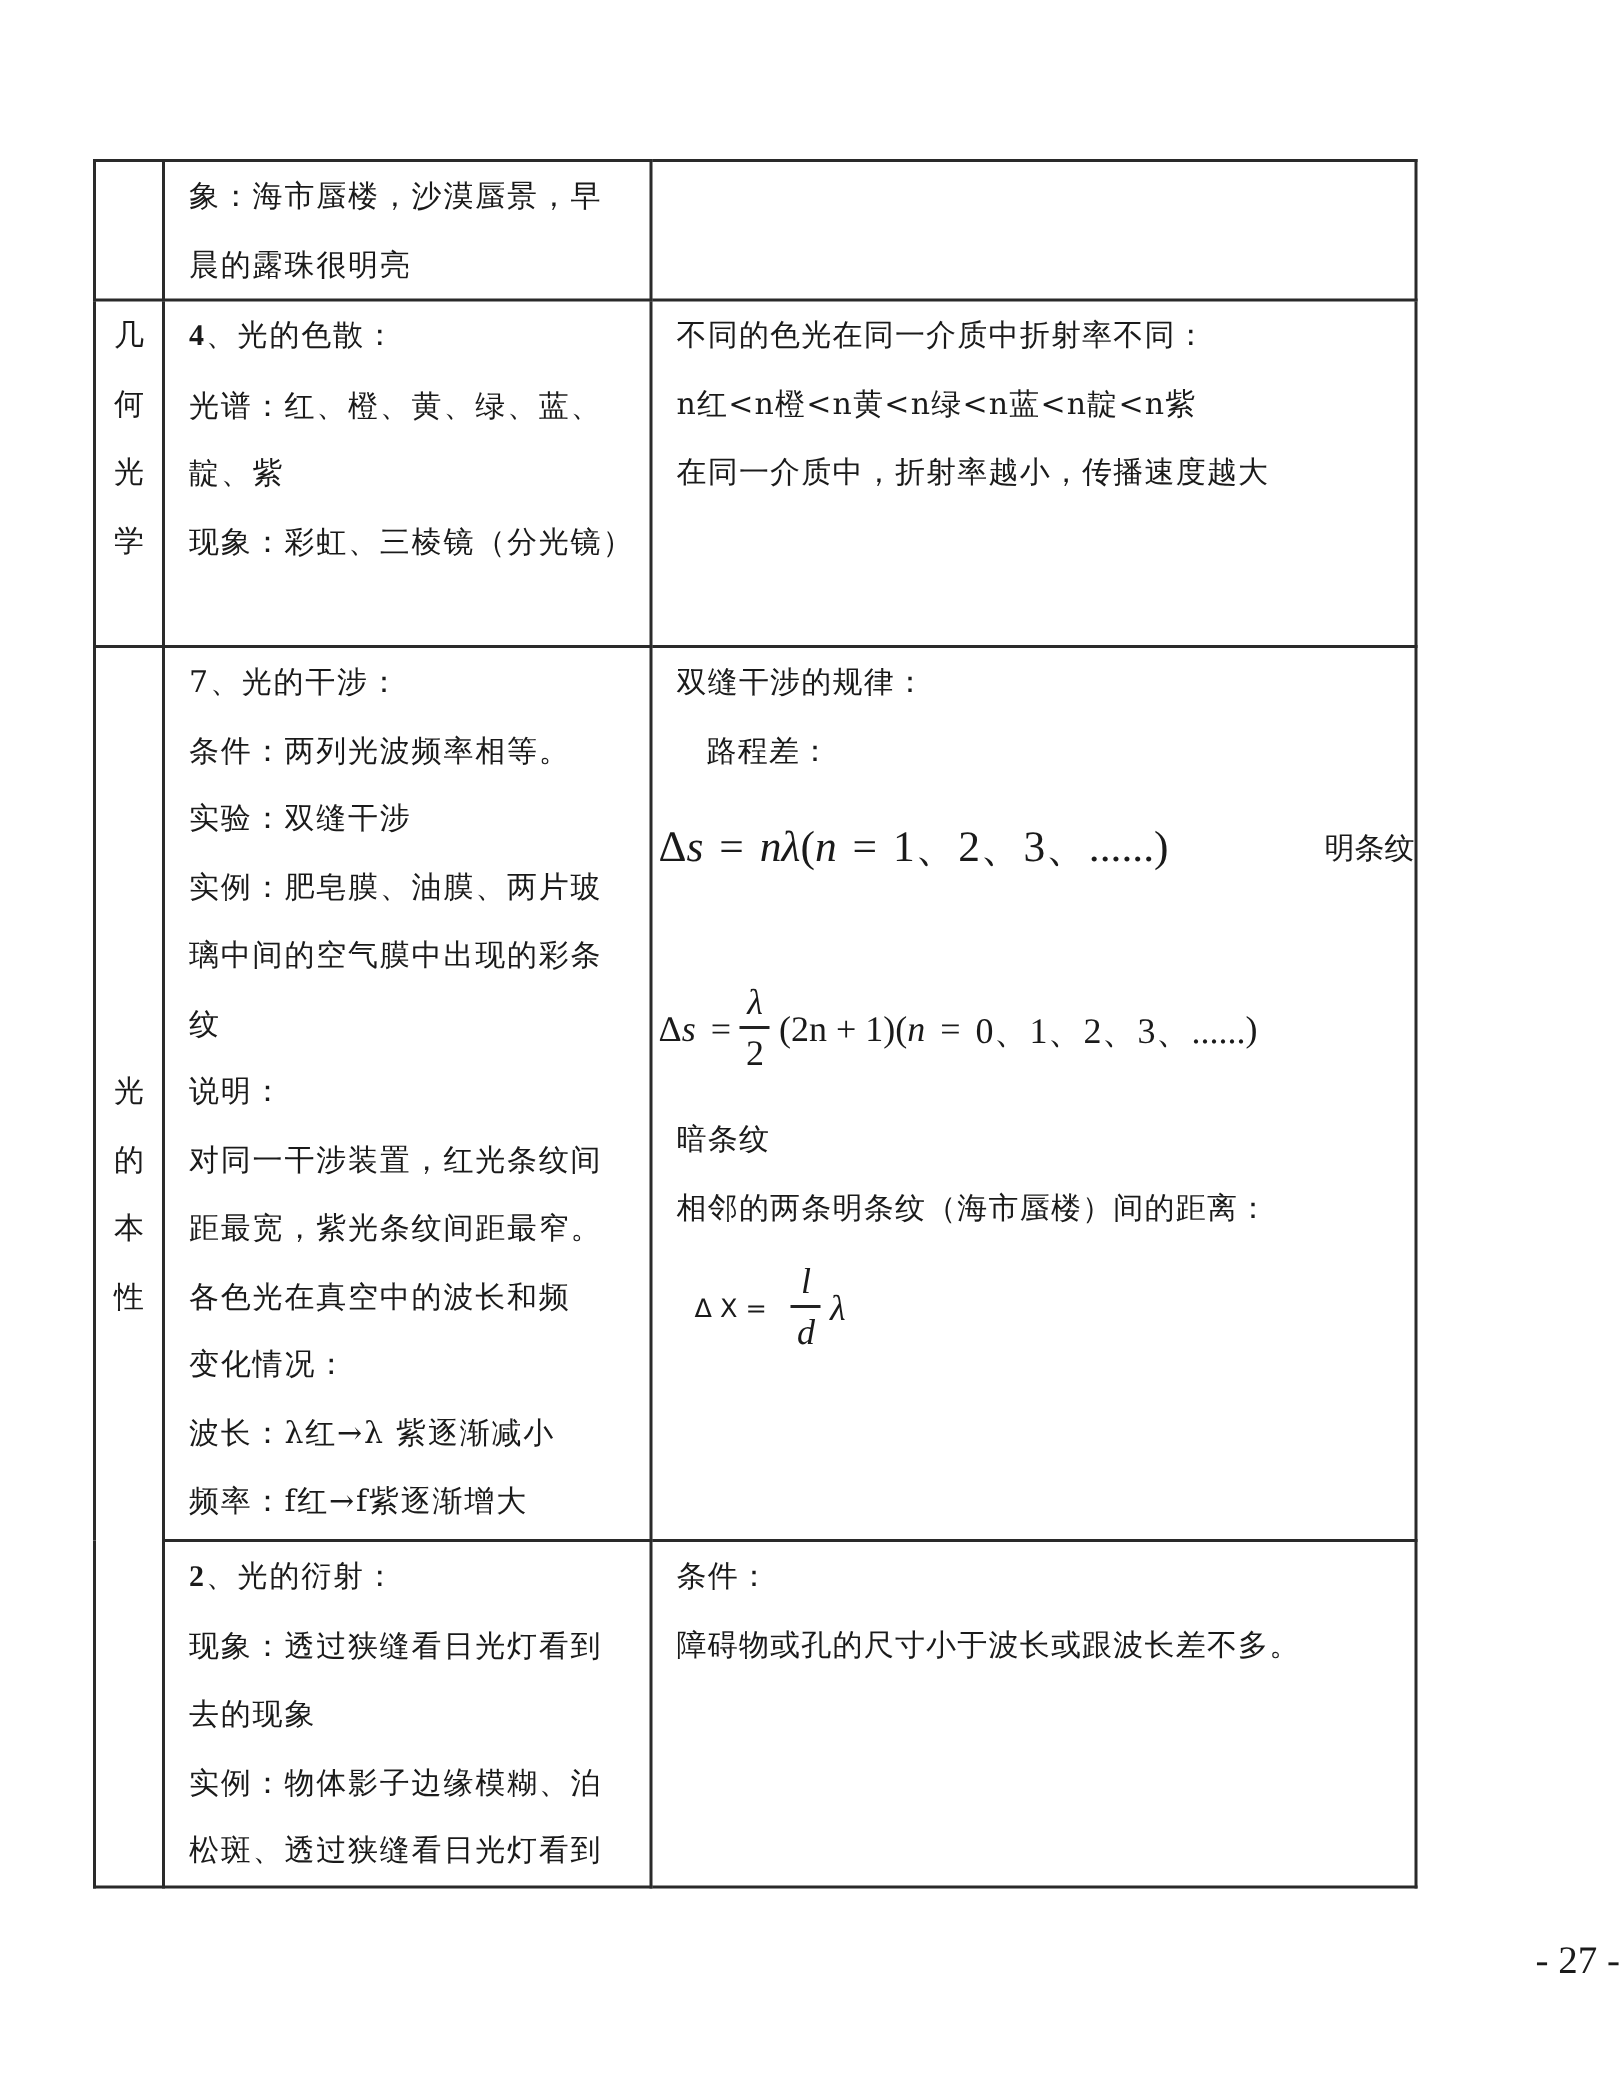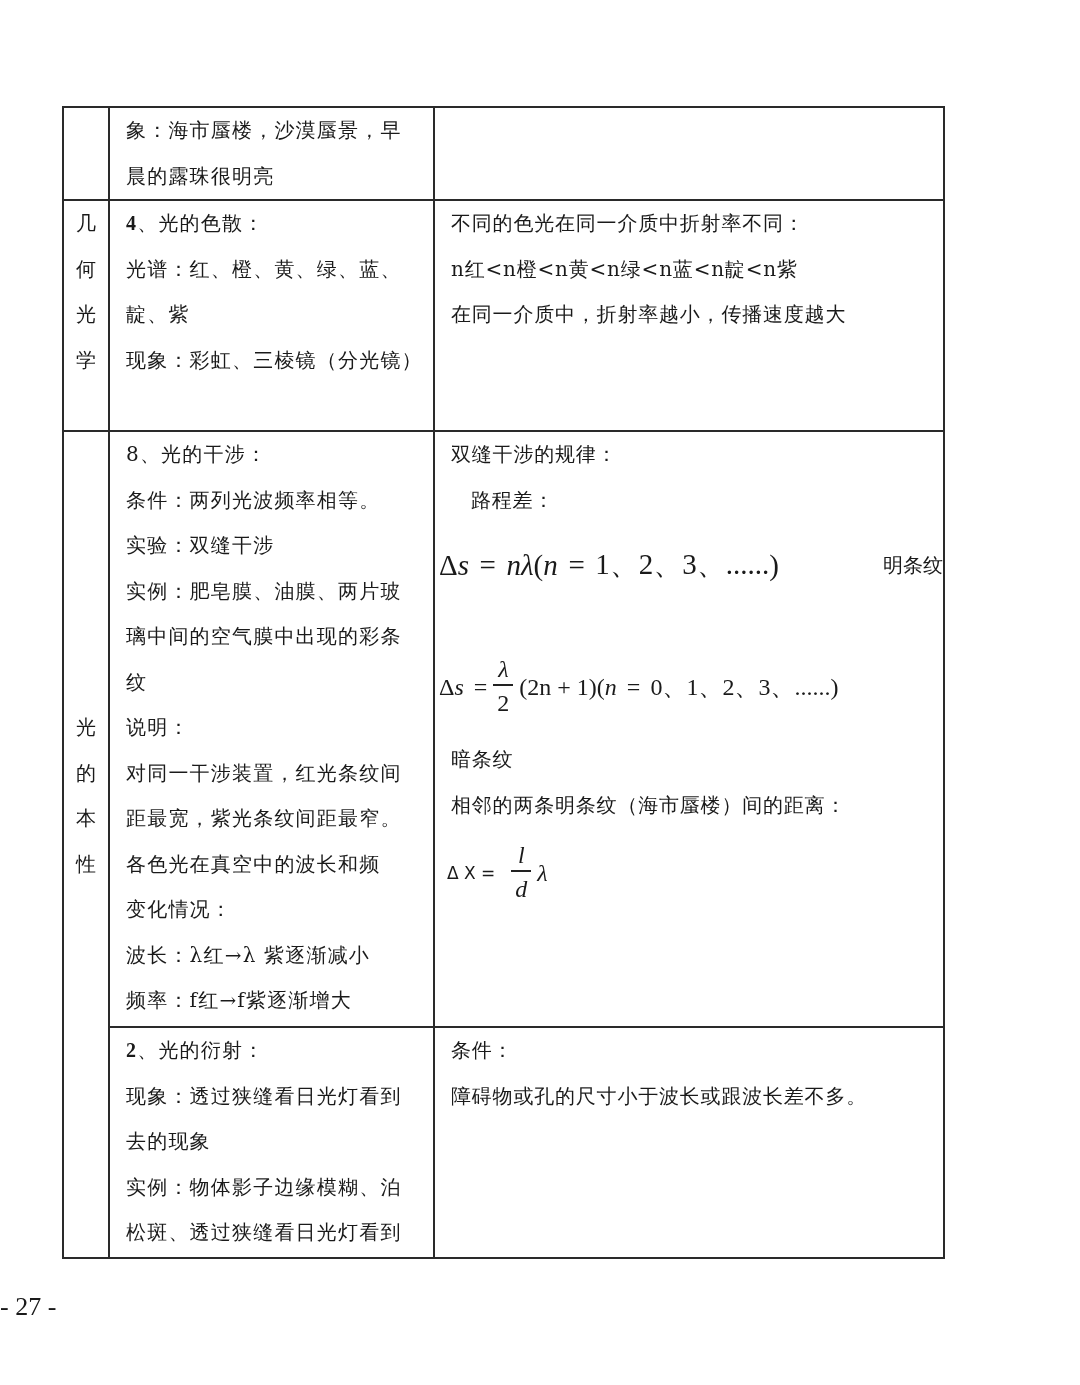--- a/index.html
+++ b/index.html
@@ -66,21 +66,21 @@
   .frac .num { line-height: 30px; padding: 0 4px; }
   .frac .bar { width: 100%; border-top: 2px solid #222; }
   .frac .den { line-height: 34px; padding: 0 4px; }
   .f2 .sp { display: inline-block; width: 10px; }
 
   .f3 { font-size: 24px; height: 90px; padding-left: 0; }
   .f3 .dx { font-family: "DejaVu Sans", sans-serif; font-size: 17px; margin-right: 10px; }
 
   .page-number {
     position: absolute; left: 0; width: 1080px; top: 1292px;
-    text-align: left;
+    text-align: right;
     font-family: "Liberation Serif", serif;
     font-size: 26px;
   }
   .row-1 td { height: 91px; }
   .row-2 td { height: 229px; }
   .row-3 td.top-sub { height: 594px; }
   .row-4 td { height: 229px; }
 </style>
 </head>
 <body>
@@ -135,21 +135,21 @@
       <td rowspan="2">
         <div class="section-label" style="padding-top:273px;">
           <span>光</span>
           <span>的</span>
           <span>本</span>
           <span>性</span>
         </div>
       </td>
       <td class="top-sub">
         <div class="cell-text">
-          <span class="ln">8、光的干涉：</span>
+          <span class="ln">7、光的干涉：</span>
           <span class="ln">条件：两列光波频率相等。</span>
           <span class="ln">实验：双缝干涉</span>
           <span class="ln">实例：肥皂膜、油膜、两片玻</span>
           <span class="ln">璃中间的空气膜中出现的彩条</span>
           <span class="ln">纹</span>
           <span class="ln">说明：</span>
           <span class="ln">对同一干涉装置，红光条纹间</span>
           <span class="ln">距最宽，紫光条纹间距最窄。</span>
           <span class="ln">各色光在真空中的波长和频</span>
           <span class="ln">变化情况：</span>
@@ -194,21 +194,21 @@
           <span class="sp"></span>
           <span>=</span>
           <span class="sp"></span>
           <span>0、1、2、3、......</span>
           <span>)</span>
         </div>
         <div class="right-text">
           <span class="ln">暗条纹</span>
           <span class="ln">相邻的两条明条纹（海市蜃楼）间的距离：</span>
         </div>
-        <div class="formula f3" style="padding-left:12px;">
+        <div class="formula f3" style="padding-left:28px;">
           <span class="dx">Δ X  =</span>
           <span class="frac">
             <span class="num it">l</span>
             <span class="bar"></span>
             <span class="den it">d</span>
           </span>
           <span class="it">λ</span>
         </div>
       </td>
     </tr>

